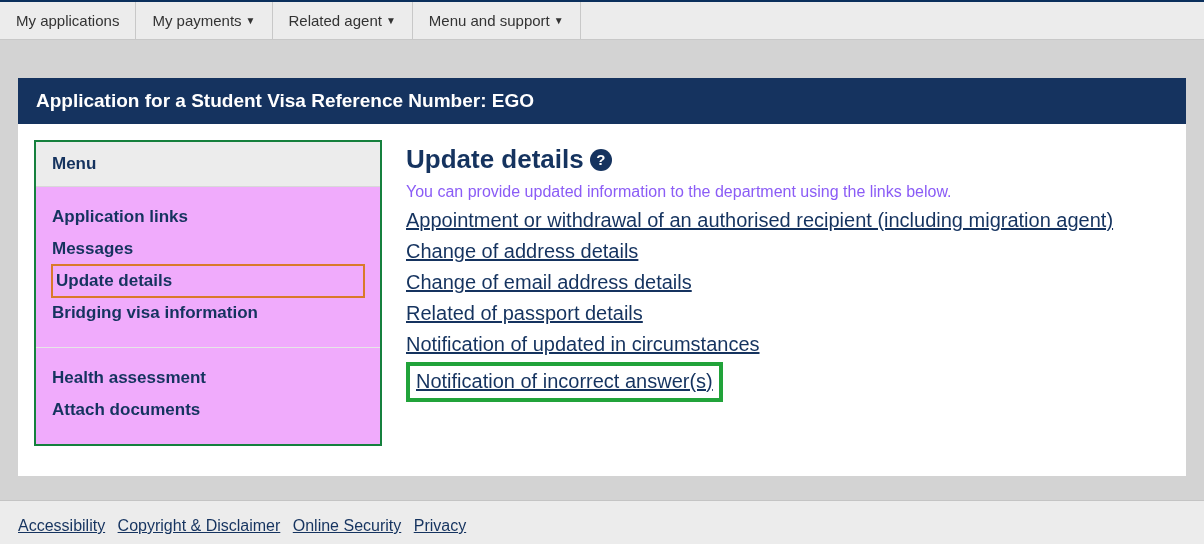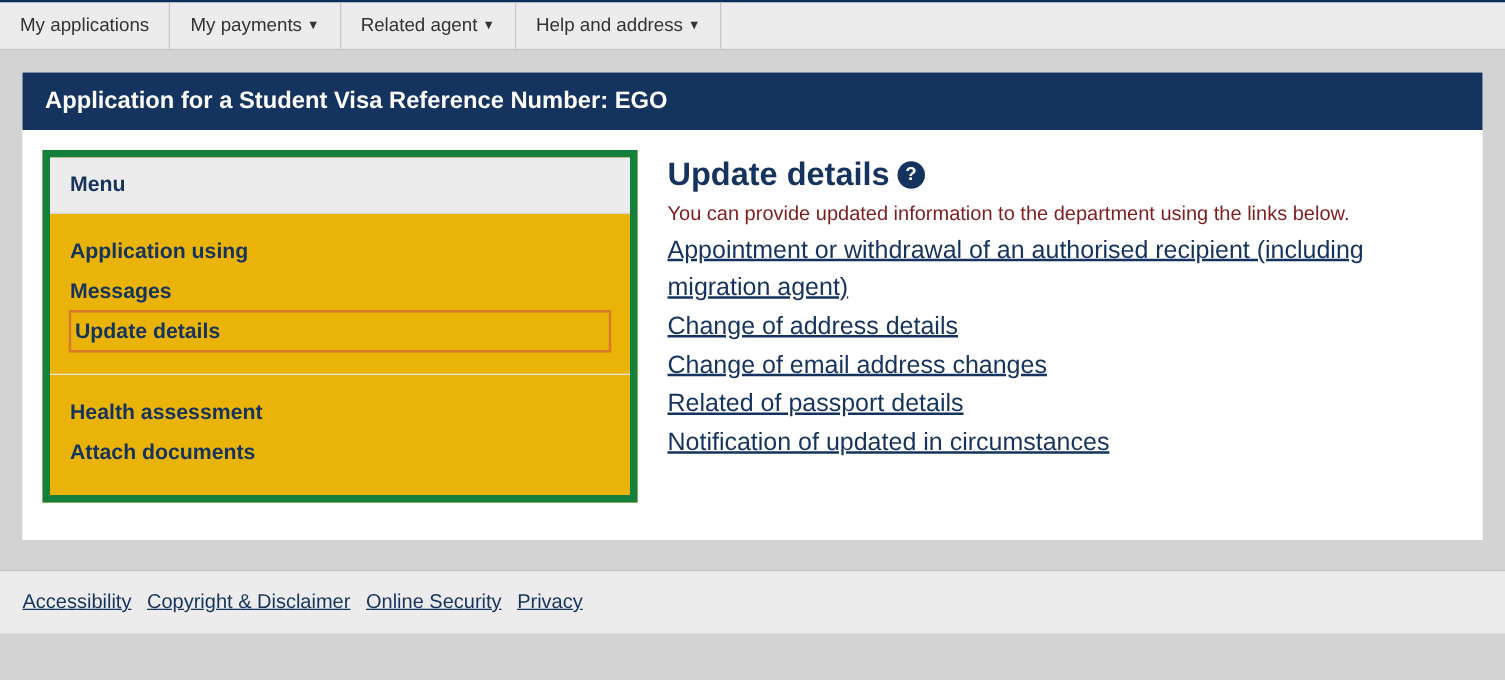--- a/index.html
+++ b/index.html
@@ -1,33 +1,33 @@
 <!DOCTYPE html>
 <html><head>
 <meta charset="utf-8">
 <style>
   * { box-sizing: border-box; margin: 0; padding: 0; }
   body { font-family: Arial, Helvetica, sans-serif; background: #d3d3d3; color: #003366; font-size: 16px; }
   .top-border { height: 2px; background: #0a2f5c; }
   .topnav { background: #ececec; border-bottom: 1px solid #c8c8c8; display: flex; }
   .topnav-item { padding: 10px 16px; border-right: 1px solid #c8c8c8; color: #333; font-size: 15px; cursor: pointer; display: flex; align-items: center; gap: 4px; }
   .caret { font-size: 10px; color: #333; }
-  .container { padding: 18px 18px 24px 18px; background: #d3d3d3; }
+  .container { padding: 18px 18px 24px 18px; background: #d3d3d3; margin-top: 20px; }
   .inner { background: #fff; }
   .titlebar { background: #15335f; color: #fff; padding: 12px 18px; font-size: 19px; font-weight: bold; margin: 0; }
   .content { display: flex; gap: 24px; padding: 16px 16px 30px 16px; background: #fff; }
-  .sidebar { width: 476px; border: 6px solid #15803d; background: #eab308; }
+  .sidebar { width: 348px; border: 2px solid #15803d; background: #f0abfc; }
   .sidebar-header { background: #ececec; border-bottom: 1px solid #d8d8d8; padding: 12px 16px; color: #15335f; font-weight: bold; font-size: 17px; }
   .sidebar-section { padding: 14px 16px 18px 16px; border-bottom: 1px solid #e6e6e6; }
   .sidebar-link { display: block; color: #15335f; font-weight: bold; font-size: 17px; padding: 6px 0; text-decoration: none; cursor: pointer; }
   .sidebar-link.active { outline: 2px solid #d97a2a; outline-offset: -1px; padding-left: 4px; }
   .main { flex: 1; padding: 4px 4px 0 0; }
   .main-heading { color: #15335f; font-size: 26px; font-weight: bold; display: flex; align-items: center; gap: 6px; margin-bottom: 8px; }
   .help-icon { width: 22px; height: 22px; border-radius: 50%; background: #15335f; color: #fff; display: inline-flex; align-items: center; justify-content: center; font-size: 15px; font-weight: bold; }
-  .main-text { color: #7f1d1d; font-size: 16px; margin-bottom: 4px; }
+  .main-text { color: #8b5cf6; font-size: 16px; margin-bottom: 4px; }
   .link-list a { display: inline; color: #15335f; text-decoration: underline; font-size: 20px; line-height: 1.5; }
   .link-row { margin: 1px 0; }
   .highlight-green { display: inline-block; border: 4px solid #21a33a; padding: 0 6px 2px 6px; margin-top: 2px; }
   .footer { background: #ececec; padding: 16px 18px; border-top: 1px solid #c4c4c4; }
   .footer a { color: #15335f; text-decoration: underline; margin-right: 8px; font-size: 16px; }
 </style>
 </head>
 <body>
 
 <div class="top-border"></div>
@@ -38,56 +38,58 @@
   </div>
   <div class="topnav-item">
     <span>My payments</span>
     <span class="caret">▼</span>
   </div>
   <div class="topnav-item">
     <span>Related agent</span>
     <span class="caret">▼</span>
   </div>
   <div class="topnav-item">
-    <span>Help and address</span>
+    <span>Menu and support</span>
     <span class="caret">▼</span>
   </div>
 </nav>
 
 <div class="container">
   <div class="inner">
     <div class="titlebar">Application for a Student Visa Reference Number: EGO</div>
 
     <div class="content">
 
       <aside class="sidebar">
         <div class="sidebar-header">Menu</div>
         <div class="sidebar-section">
-          <a class="sidebar-link">Application using</a>
+          <a class="sidebar-link">Application links</a>
           <a class="sidebar-link">Messages</a>
           <a class="sidebar-link active">Update details</a>
+          <a class="sidebar-link">Bridging visa information</a>
         </div>
         <div class="sidebar-section" style="border-bottom:none">
           <a class="sidebar-link">Health assessment</a>
           <a class="sidebar-link">Attach documents</a>
         </div>
       </aside>
 
       <main class="main">
         <div class="main-heading">
           <span>Update details</span>
           <span class="help-icon">?</span>
         </div>
         <div class="main-text">You can provide updated information to the department using the links below.</div>
         <div class="link-list">
           <div class="link-row"><a>Appointment or withdrawal of an authorised recipient (including migration agent)</a></div>
           <div class="link-row"><a>Change of address details</a></div>
-          <div class="link-row"><a>Change of email address changes</a></div>
+          <div class="link-row"><a>Change of email address details</a></div>
           <div class="link-row"><a>Related of passport details</a></div>
           <div class="link-row"><a>Notification of updated in circumstances</a></div>
+          <div class="link-row"><span class="highlight-green"><a>Notification of incorrect answer(s)</a></span></div>
         </div>
       </main>
 
     </div>
   </div>
 </div>
 
 <footer class="footer">
   <a>Accessibility</a>
   <a>Copyright &amp; Disclaimer</a>

